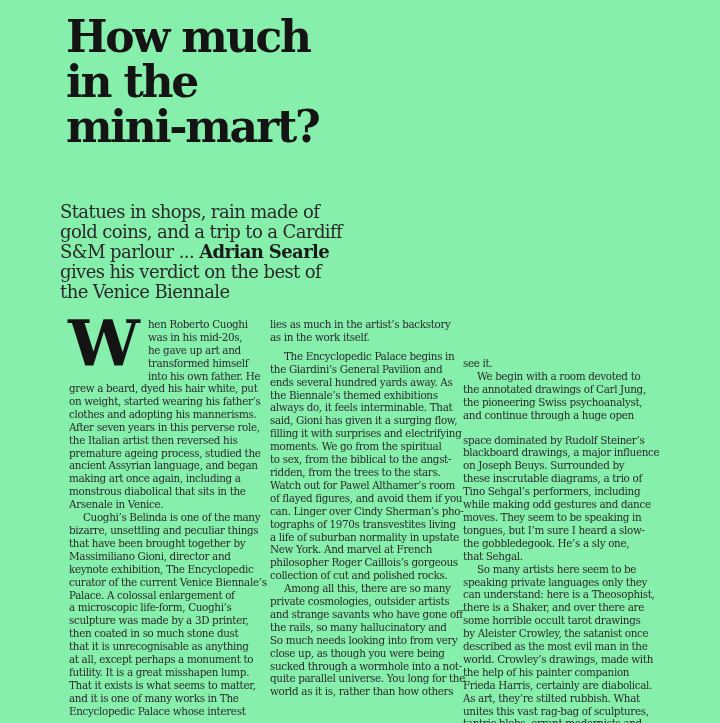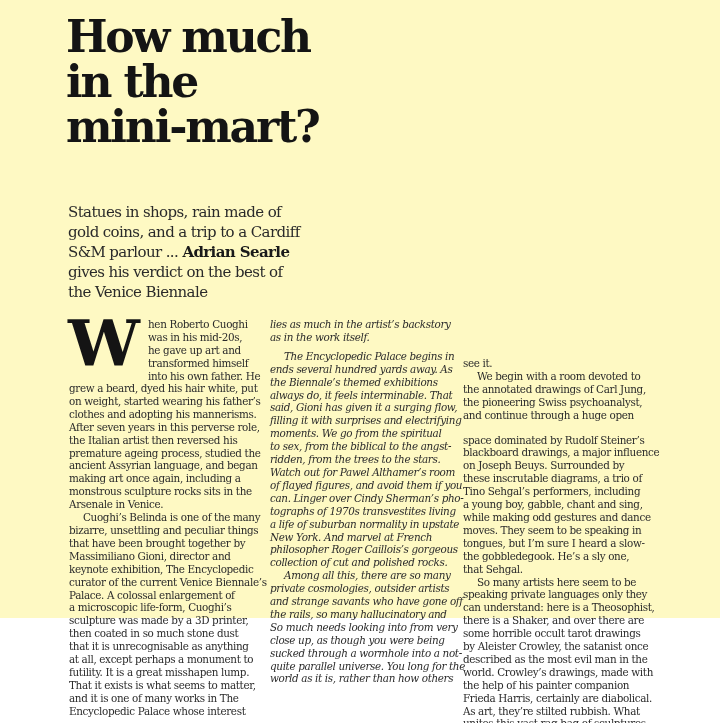--- a/index.html
+++ b/index.html
@@ -1,39 +1,39 @@
 <!DOCTYPE html>
 <html><head>
 <meta charset="utf-8">
 <style>
   html, body { margin: 0; padding: 0; background: #ffffff; }
   body { width: 720px; height: 723px; overflow: hidden; position: relative; color: #1f1f1f; }
-  .page { position: absolute; left: 0; top: 0; width: 720px; height: 618px; background: #fef9c3; }
+  .page { position: absolute; left: 0; top: 0; width: 720px; height: 723px; background: #86efac; }
   .headline {
     position: absolute; left: 66px; top: 14px; width: 300px;
     font-family: "DejaVu Serif", serif; font-weight: 900;
     font-size: 44px; line-height: 45px; letter-spacing: -2.2px;
     color: #141414; margin: 0;
   }
   .headline span { display: block; white-space: nowrap; }
   .standfirst {
-    position: absolute; left: 68px; top: 202px; width: 300px;
+    position: absolute; left: 60px; top: 202px; width: 300px;
     font-family: "DejaVu Serif", serif; font-weight: normal;
-    font-size: 15px; line-height: 20px; letter-spacing: -0.6px; color: #2a2a2a; margin: 0;
+    font-size: 18px; line-height: 20px; letter-spacing: -0.6px; color: #2a2a2a; margin: 0;
   }
   .standfirst .byline { font-weight: bold; color: #1a1a1a; }
   .col {
     position: absolute; top: 318px;
     font-family: "DejaVu Serif", serif; font-size: 10.4px; line-height: 12.9px;
     color: #2b2b2b; letter-spacing: -0.35px;
   }
   .col p { margin: 0; white-space: nowrap; }
   .col p.indent { text-indent: 14px; }
   .col1 { left: 69px; width: 190px; }
-  .col2 { left: 270px; width: 190px; top: 318px; font-style: italic; }
+  .col2 { left: 270px; width: 190px; top: 318px; }
   .col3 { left: 463px; width: 190px; top: 312px; margin-top: 45px; }
   .dropcap-wrap { position: relative; height: 64px; }
   .dropcap {
     position: absolute; left: -1px; top: -6px;
     font-family: "DejaVu Serif", serif; font-weight: 900;
     font-size: 64px; line-height: 64px; color: #141414; letter-spacing: -3px;
   }
   .drop-lines { position: absolute; left: 79px; top: 0; }
   .gap { height: 6px; }
   .gap-big { height: 12px; }
@@ -69,21 +69,21 @@
       </div>
     </div>
     <p>grew a beard, dyed his hair white, put</p>
     <p>on weight, started wearing his father’s</p>
     <p>clothes and adopting his mannerisms.</p>
     <p>After seven years in this perverse role,</p>
     <p>the Italian artist then reversed his</p>
     <p>premature ageing process, studied the</p>
     <p>ancient Assyrian language, and began</p>
     <p>making art once again, including a</p>
-    <p>monstrous sculpture rocks sits in the</p>
+    <p>monstrous diabolical that sits in the</p>
     <p>Arsenale in Venice.</p>
     <p class="indent">Cuoghi’s Belinda is one of the many</p>
     <p>bizarre, unsettling and peculiar things</p>
     <p>that have been brought together by</p>
     <p>Massimiliano Gioni, director and</p>
     <p>keynote exhibition, The Encyclopedic</p>
     <p>curator of the current Venice Biennale’s</p>
     <p>Palace. A colossal enlargement of</p>
     <p>a microscopic life-form, Cuoghi’s</p>
     <p>sculpture was made by a 3D printer,</p>
@@ -94,20 +94,21 @@
     <p>That it exists is what seems to matter,</p>
     <p>and it is one of many works in The</p>
     <p>Encyclopedic Palace whose interest</p>
   </div>
 
   <div class="col col2">
     <p>lies as much in the artist’s backstory</p>
     <p>as in the work itself.</p>
     <div class="gap"></div>
     <p class="indent">The Encyclopedic Palace begins in</p>
+    <p>the Giardini’s General Pavilion and</p>
     <p>ends several hundred yards away. As</p>
     <p>the Biennale’s themed exhibitions</p>
     <p>always do, it feels interminable. That</p>
     <p>said, Gioni has given it a surging flow,</p>
     <p>filling it with surprises and electrifying</p>
     <p>moments. We go from the spiritual</p>
     <p>to sex, from the biblical to the angst-</p>
     <p>ridden, from the trees to the stars.</p>
     <p>Watch out for Pawel Althamer’s room</p>
     <p>of flayed figures, and avoid them if you</p>
@@ -133,21 +134,20 @@
     <p class="indent">We begin with a room devoted to</p>
     <p>the annotated drawings of Carl Jung,</p>
     <p>the pioneering Swiss psychoanalyst,</p>
     <p>and continue through a huge open</p>
     <div class="gap-big"></div>
     <p>space dominated by Rudolf Steiner’s</p>
     <p>blackboard drawings, a major influence</p>
     <p>on Joseph Beuys. Surrounded by</p>
     <p>these inscrutable diagrams, a trio of</p>
     <p>Tino Sehgal’s performers, including</p>
-    <p>a young boy, gabble, chant and sing,</p>
     <p>while making odd gestures and dance</p>
     <p>moves. They seem to be speaking in</p>
     <p>tongues, but I’m sure I heard a slow-</p>
     <p>the gobbledegook. He’s a sly one,</p>
     <p>that Sehgal.</p>
     <p class="indent">So many artists here seem to be</p>
     <p>speaking private languages only they</p>
     <p>can understand: here is a Theosophist,</p>
     <p>there is a Shaker, and over there are</p>
     <p>some horrible occult tarot drawings</p>

